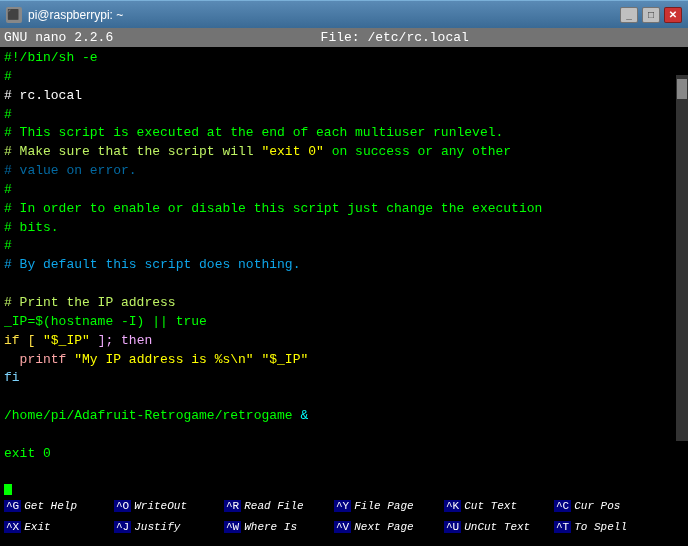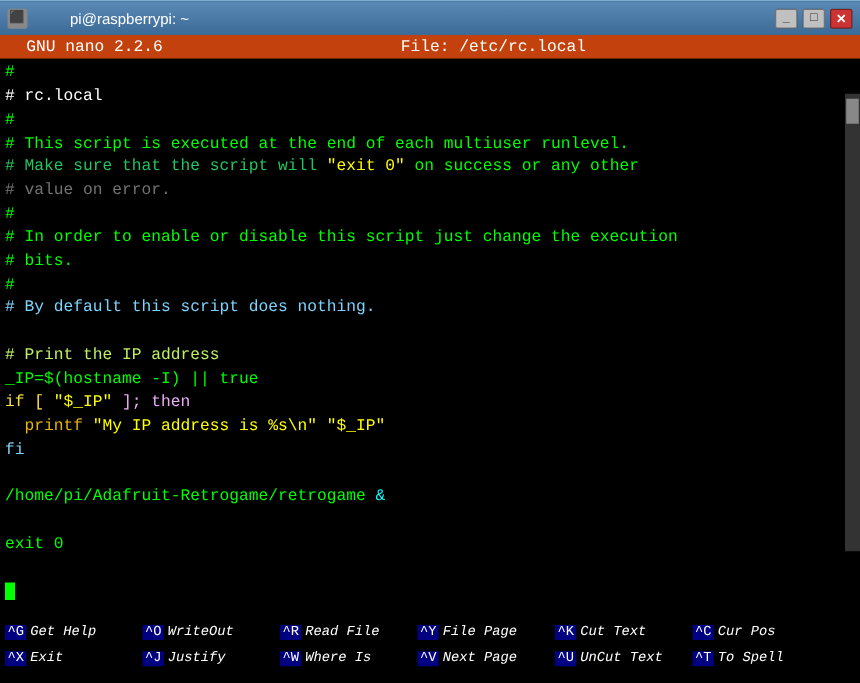--- a/index.html
+++ b/index.html
@@ -35,21 +35,20 @@
       display: flex;
       align-items: center;
       justify-content: center;
       font-size: 10px;
       color: #fff;
     }
     #titlebar-title {
       color: #fff;
       font-size: 12px;
       font-family: sans-serif;
-      margin-left: 28px;
     }
     #titlebar-controls {
       display: flex;
       gap: 4px;
     }
     .titlebar-btn {
       width: 18px;
       height: 16px;
       border: 1px solid rgba(0,0,0,0.4);
       border-radius: 2px;
@@ -60,25 +59,25 @@
       cursor: pointer;
       font-family: sans-serif;
       font-weight: bold;
     }
     #btn-min { background: #c0c0c0; color: #333; }
     #btn-max { background: #c0c0c0; color: #333; }
     #btn-close { background: #cc3333; color: #fff; }
 
     
     #nano-header {
-      background: #c2410c;
+      background: #737373;
       color: #fff;
       font-family: 'Courier New', Courier, monospace;
       font-size: 13px;
-      padding: 2px 21px;
+      padding: 2px 4px;
       display: flex;
       justify-content: space-between;
     }
 
     
     #editor {
       background: #000;
       color: #00ff00;
       font-family: 'Courier New', Courier, monospace;
       font-size: 13px;
@@ -182,36 +181,37 @@
   </div>
 </div>
 
 <div id="nano-header">
   <span>GNU nano 2.2.6</span>
   <span>File: /etc/rc.local</span>
   <span>&nbsp;</span>
 </div>
 
 <div id="editor">
+  <div class="line"><span style="color:#00ff00">#!/bin/sh -e</span></div>
   <div class="line"><span style="color:#00ff00">#</span></div>
   <div class="line"><span style="color:#ffffff"># rc.local</span></div>
   <div class="line"><span style="color:#00ff00">#</span></div>
   <div class="line"><span style="color:#00ff00"># This script is executed at the end of each multiuser runlevel.</span></div>
-  <div class="line"><span style="color:#22c55e"># Make sure that the script will </span><span class="highlight-yellow">"exit 0"</span><span style="color:#00ff00"> on success or any other</span></div>
-  <div class="line"><span style="color:#737373"># value on error.</span></div>
+  <div class="line"><span style="color:#bef264"># Make sure that the script will </span><span class="highlight-yellow">"exit 0"</span><span style="color:#00ff00"> on success or any other</span></div>
+  <div class="line"><span style="color:#0369a1"># value on error.</span></div>
   <div class="line"><span style="color:#00ff00">#</span></div>
   <div class="line"><span style="color:#00ff00"># In order to enable or disable this script just change the execution</span></div>
   <div class="line"><span style="color:#00ff00"># bits.</span></div>
   <div class="line"><span style="color:#00ff00">#</span></div>
-  <div class="line"><span style="color:#7dd3fc"># By default this script does nothing.</span></div>
+  <div class="line"><span style="color:#0ea5e9"># By default this script does nothing.</span></div>
   <div class="line">&nbsp;</div>
   <div class="line"><span style="color:#bef264"># Print the IP address</span></div>
   <div class="line"><span style="color:#00ff00">_IP=$(hostname -I) || true</span></div>
   <div class="line"><span style="color:#fde047">if [ </span><span class="highlight-yellow">"$_IP"</span><span style="color:#f0abfc"> ]; then</span></div>
-  <div class="line"><span style="color:#eab308">  printf </span><span class="highlight-yellow">"My IP address is %s\n"</span><span style="color:#00ff00"> </span><span class="highlight-yellow">"$_IP"</span></div>
+  <div class="line"><span style="color:#fca5a5">  printf </span><span class="highlight-yellow">"My IP address is %s\n"</span><span style="color:#00ff00"> </span><span class="highlight-yellow">"$_IP"</span></div>
   <div class="line"><span style="color:#7dd3fc">fi</span></div>
   <div class="line">&nbsp;</div>
   <div class="line"><span style="color:#00ff00">/home/pi/Adafruit-Retrogame/retrogame </span><span class="highlight-cyan">&amp;</span></div>
   <div class="line">&nbsp;</div>
   <div class="line"><span style="color:#00ff00">exit 0</span></div>
   <div class="line">&nbsp;</div>
   <div class="line"><span class="cursor-block"></span></div>
 
   <div id="scrollbar">
     <div id="scrollbar-thumb"></div>

